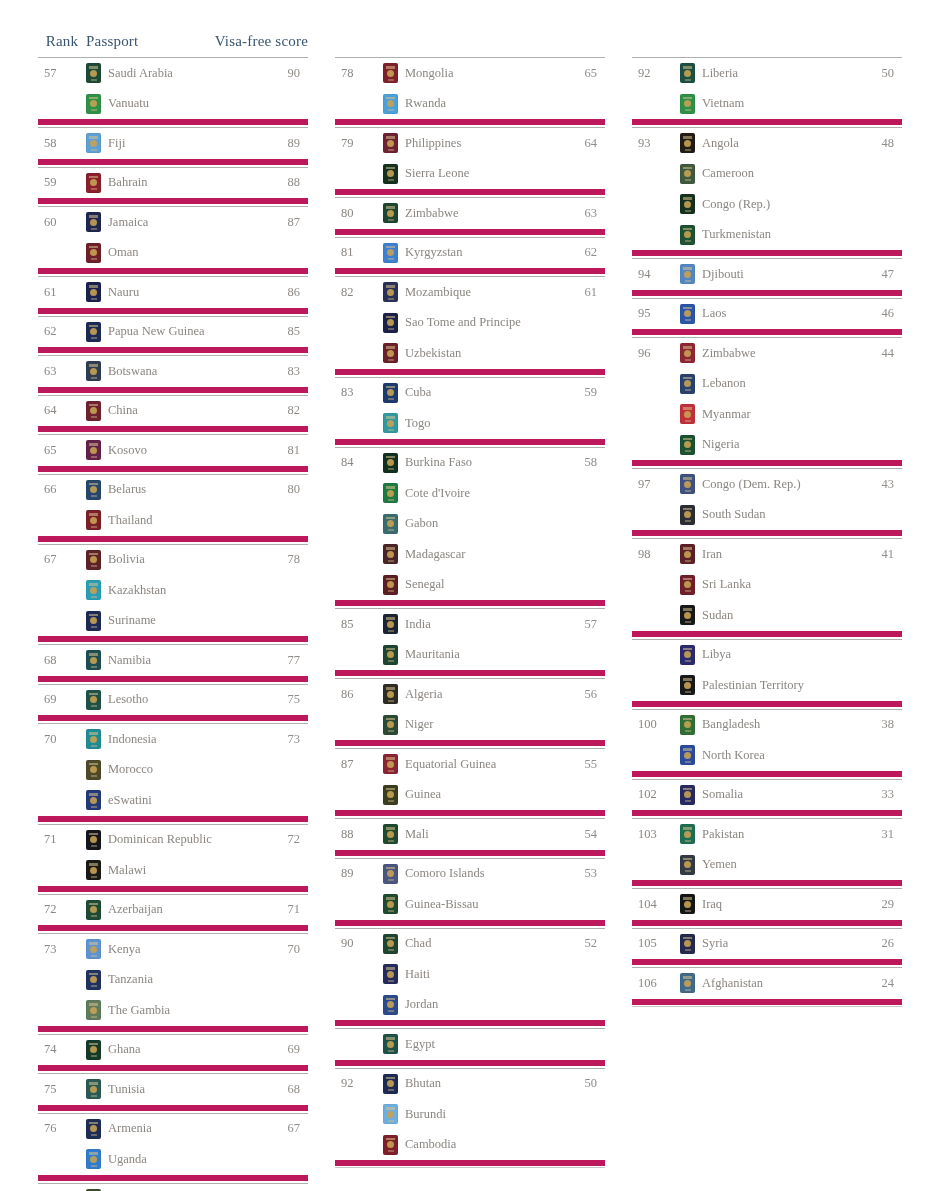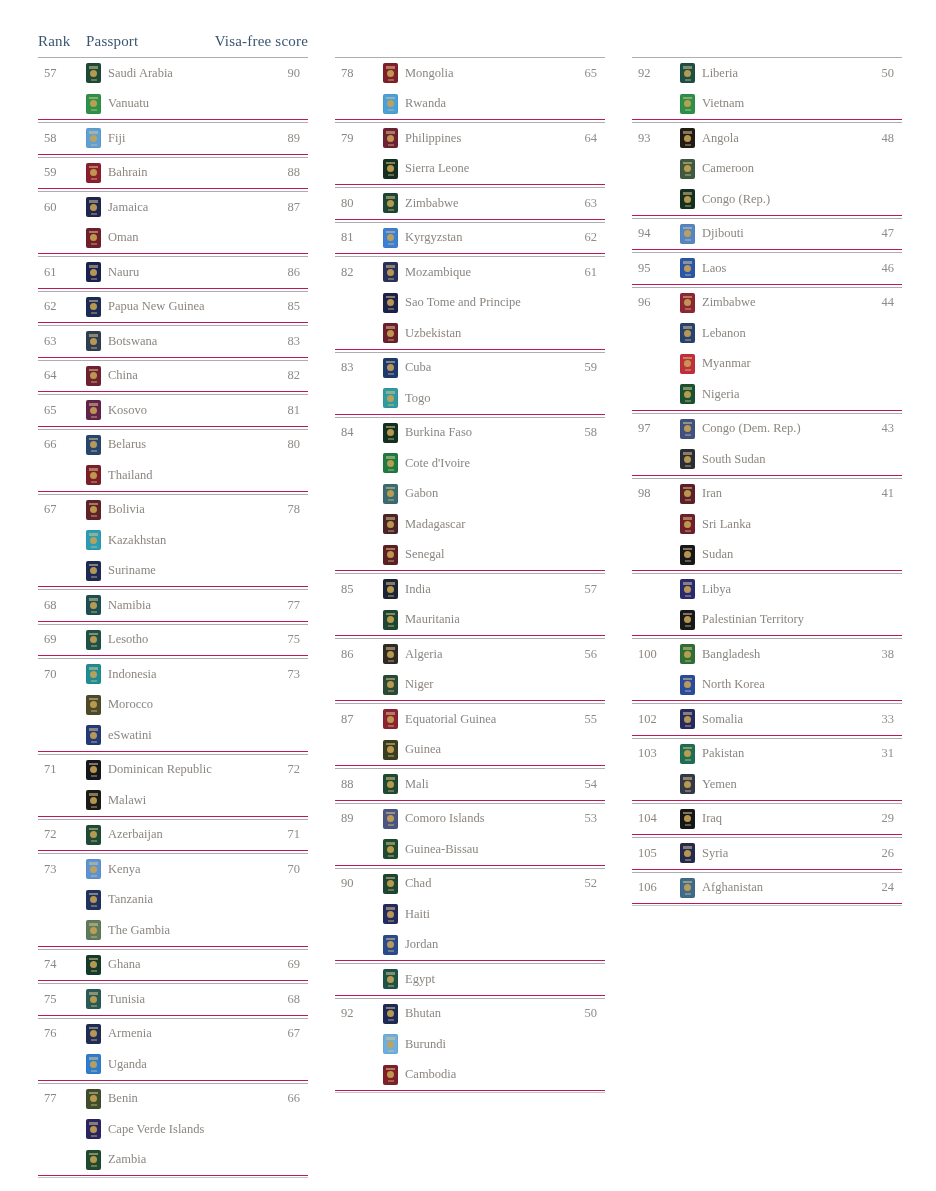--- a/index.html
+++ b/index.html
@@ -1,25 +1,25 @@
 <!DOCTYPE html>
 <html><head>
 <meta charset="utf-8">
 <style>
   html,body{margin:0;padding:0;background:#ffffff;}
   .page{position:relative;width:936px;height:1191px;background:#ffffff;overflow:hidden;
         font-family:"Liberation Serif", serif;}
   .wrap{position:absolute;left:38px;top:33px;display:flex;gap:27px;}
   .col{width:270px;flex:none;}
   .col-head{height:24px;display:flex;align-items:flex-start;font-size:15px;color:#3a5570;letter-spacing:.2px;}
-  .col-head .h-rank{width:48px;flex:none;}
+  .col-head .h-rank{width:48px;flex:none;text-align:center;}
   .col-head .h-passport{flex:1;}
   .col-head .h-score{flex:none;text-align:center;}
   .col-body{border-bottom:1px solid #c6c6c6;padding-bottom:1px;}
-  .group{border-top:1px solid #aeaeae;border-bottom:1px solid #be185d;}
+  .group{border-top:1px solid #aeaeae;border-bottom:6px solid #be185d;}
   .group + .group{margin-top:2px;}
   .row{height:30.5px;display:flex;align-items:center;font-size:12.5px;color:#8b8681;}
   .cell-rank{width:48px;flex:none;padding-left:6px;box-sizing:border-box;}
   .picon{position:relative;width:15px;height:20px;border-radius:2px;margin-right:7px;flex:none;
          box-shadow:0 0 0 .5px rgba(0,0,0,.08) inset;}
   .picon .ptext{position:absolute;top:3px;left:3px;right:3px;height:2.5px;background:#d9c28c;opacity:.55;}
   .picon .pemblem{position:absolute;top:50%;left:50%;width:7px;height:7px;margin:-3.5px 0 0 -3.5px;
                   border-radius:50%;background:#c7a253;opacity:.9;}
   .picon .pfoot{position:absolute;bottom:2.5px;left:4.5px;right:4.5px;height:2px;background:#d9c28c;opacity:.4;}
   .cell-name{flex:1;padding-right:4px;white-space:nowrap;overflow:hidden;}
@@ -825,20 +825,30 @@
             <div class="row">
               <span class="cell-rank"></span>
               <span class="picon" style="background: rgb(21, 48, 31);">
                 <span class="ptext"></span>
                 <span class="pemblem"></span>
                 <span class="pfoot"></span>
               </span>
               <span class="cell-name">Congo (Rep.)</span>
               <span class="cell-score"></span>
             </div>
+            <div class="row">
+              <span class="cell-rank"></span>
+              <span class="picon" style="background: rgb(31, 81, 52);">
+                <span class="ptext"></span>
+                <span class="pemblem"></span>
+                <span class="pfoot"></span>
+              </span>
+              <span class="cell-name">Turkmenistan</span>
+              <span class="cell-score"></span>
+            </div>
           </div>
           <div class="group">
             <div class="row">
               <span class="cell-rank">94</span>
               <span class="picon" style="background: rgb(85, 134, 196);">
                 <span class="ptext"></span>
                 <span class="pemblem"></span>
                 <span class="pfoot"></span>
               </span>
               <span class="cell-name">Djibouti</span>

